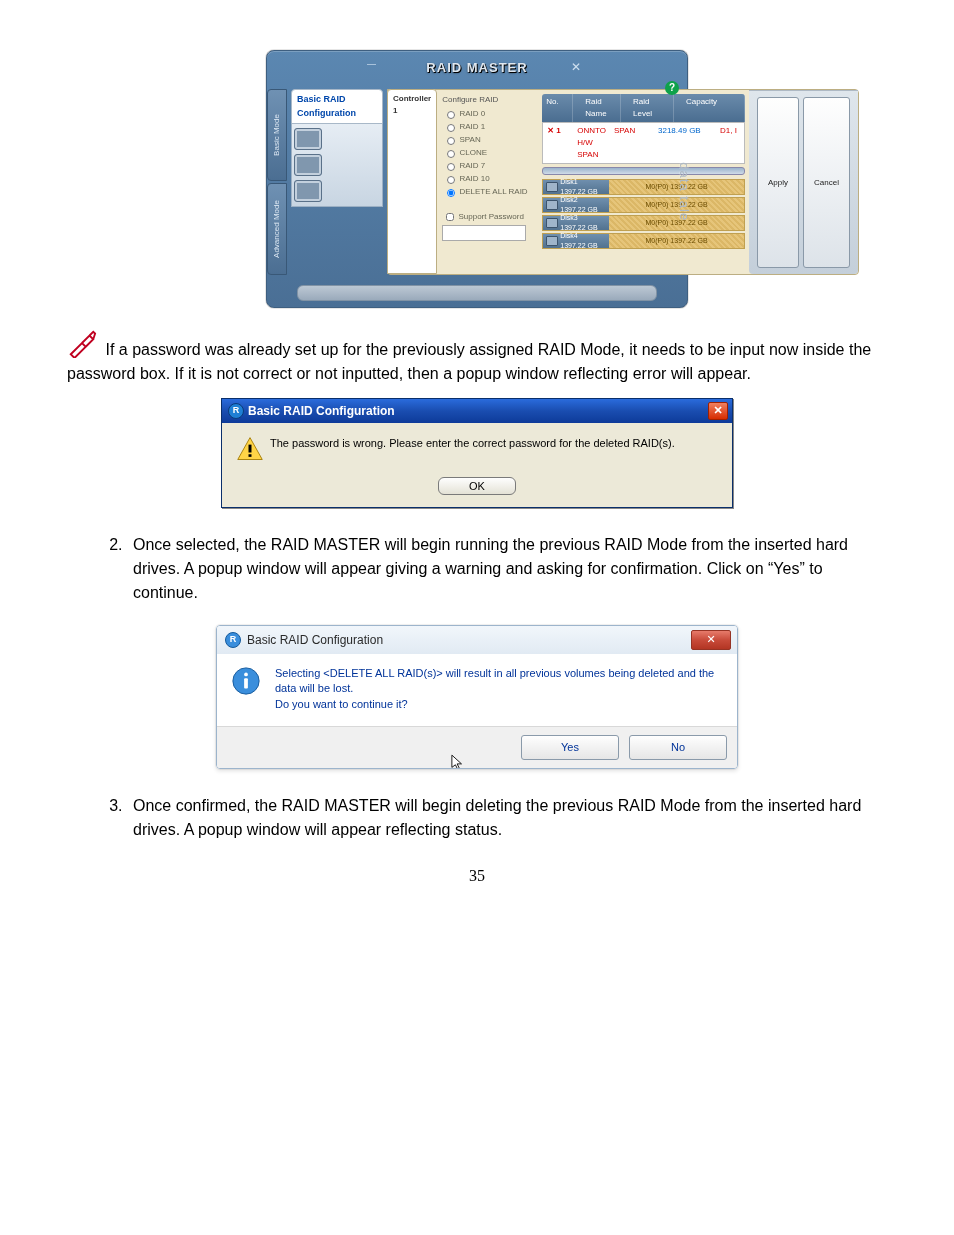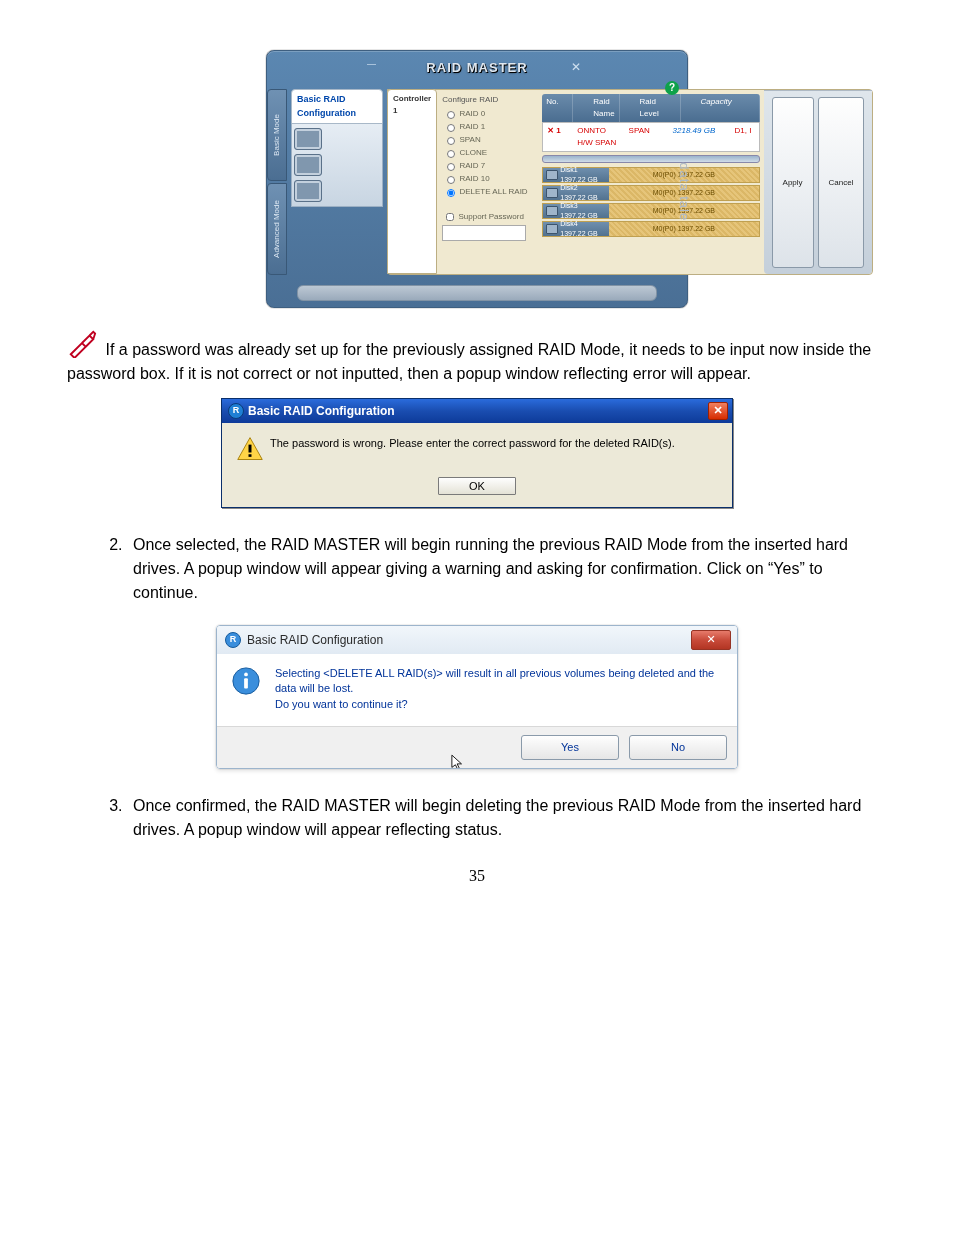--- a/index.html
+++ b/index.html
@@ -139,27 +139,27 @@
     color:#665;
   }
   .optcol label{ display:block; margin:1px 0;}
   .optcol input[type=radio]{ width:8px;height:8px; margin-right:2px; vertical-align:middle;}
   .optcol input[type=checkbox]{ width:8px;height:8px; margin-right:2px; vertical-align:middle;}
   .optcol input[type=text]{ width:78px; height:12px; border:1px solid #aaa; font-size:8px;}
   .cfg-label { font-size:8px; color:#555; margin-bottom:2px; display:block;}
 
   .maincol { flex:1; padding:4px;}
   .row-table-header {
-    display:flex; gap:16px;
+    display:flex; gap:8px;
     background: linear-gradient(#6a8bab,#4a6d90);
     color:#fff; font-size:8px;
     border-radius:3px 3px 0 0;
   }
   .row-table-header > div{ padding:2px 4px; border-right:1px solid rgba(255,255,255,.2);}
-  .col-no{width:22px;} .col-name{flex:1;} .col-level{width:36px;} .col-cap{width:54px;font-style:italic;}
+  .col-no{width:22px;} .col-name{flex:1;} .col-level{width:36px;} .col-cap{width:54px;}
   .row-data {
     display:flex; background:#fff; color:#d60000; font-size:8px; border:1px solid #bbb;
   }
   .row-data > div{ padding:2px 4px;}
   .row-data .col-no{ color:#d60000; font-weight:bold;}
   .row-data .col-cap{ color:#0066cc;}
   .row-data .col-dl{ width:20px; color:#d60000;}
   .slider { height:6px; background:linear-gradient(#9ab3cc,#d0dce8); border:1px solid #88a; border-radius:3px; margin:3px 0 4px;}
   .disk-row{
     display:flex; margin:2px 0;
@@ -234,21 +234,21 @@
     flex-direction:column;
     align-items:center;
   }
   .xp-msgrow{ display:flex; align-items:flex-start; gap:6px; width:100%;}
   .warn-icon{width:28px;height:28px;flex-shrink:0;}
   .xp-message{ font-size:11px; color:#000;}
   .xp-ok{
     margin-top:14px;
     border:1px solid #7a7a7a;
     background:linear-gradient(#fefefe,#e4e2d6);
-    border-radius:1px;
+    border-radius:6px;
     padding:2px 30px;
     font-size:11px;
   }
 
   
   .w7-dialog{
     width: 520px;
     margin:0 auto 25px;
     border:1px solid #9cb4cc;
     border-radius:4px;

